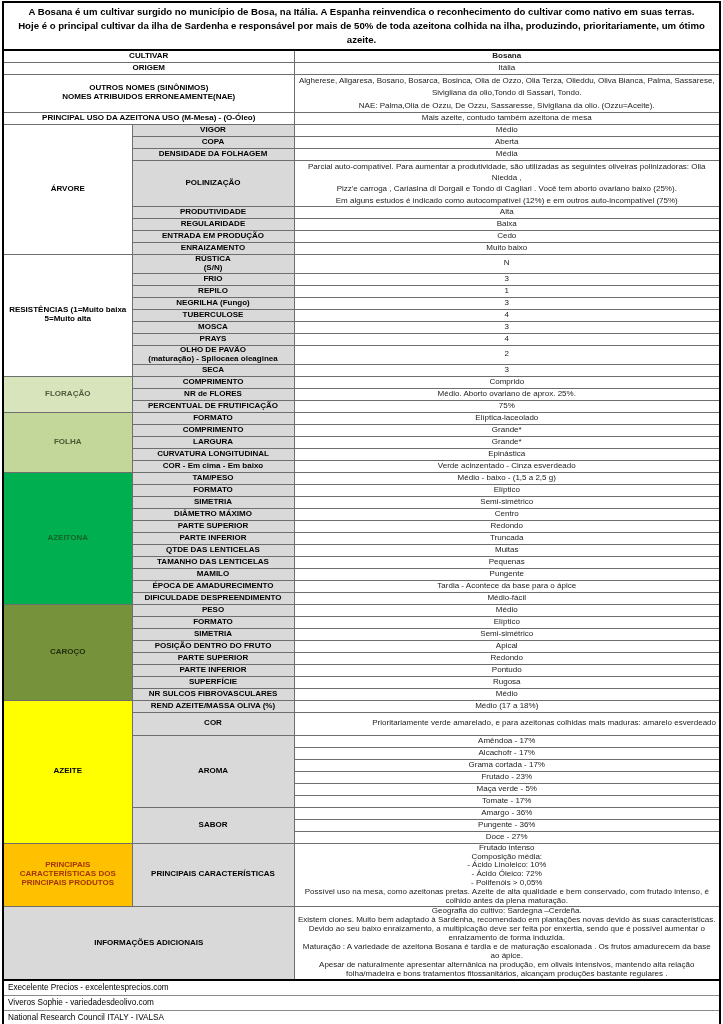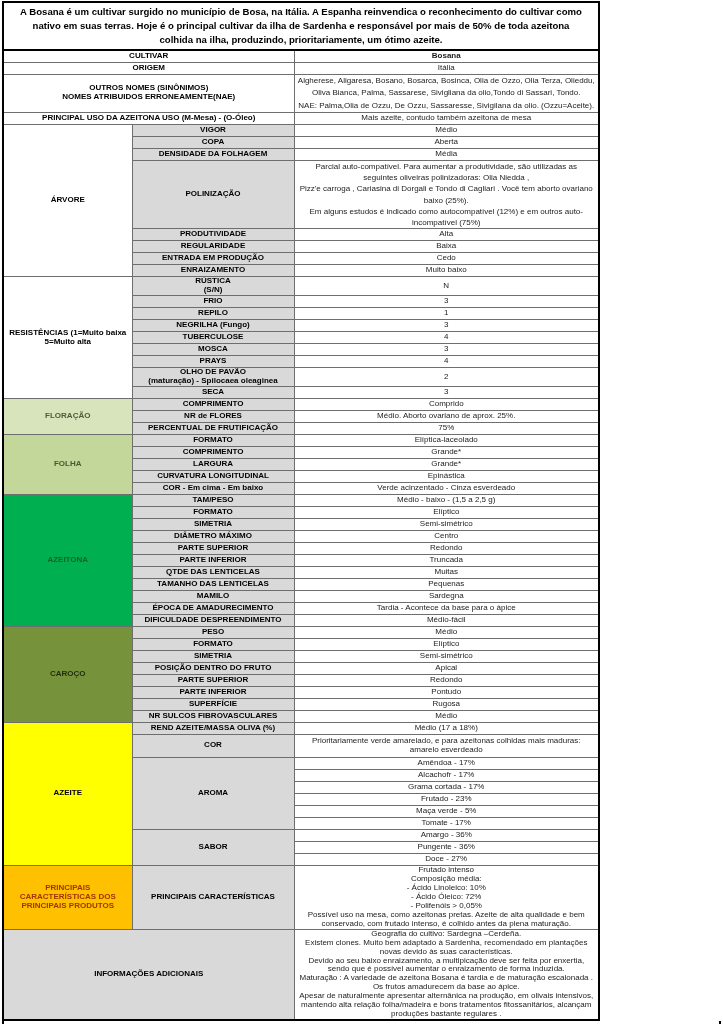--- a/index.html
+++ b/index.html
@@ -1,19 +1,19 @@
 <!DOCTYPE html>
 <html><head>
 <meta charset="utf-8">
 <style>
   html,body { margin:0; padding:0; background:#ffffff; }
   body { font-family:"Liberation Sans", sans-serif; color:#000; }
   .page { width:723px; min-height:1024px; box-sizing:border-box; padding:1px 2px 0 2px; }
 
-  table.t { width:598px; border-collapse:collapse; table-layout:fixed; border:2px solid #000; }
+  table.t { width:719px; border-collapse:collapse; table-layout:fixed; border:2px solid #000; }
   table.t td {
     border:1px solid #6e6e6e;
     padding:0 3px;
     text-align:center;
     vertical-align:middle;
     font-size:8px;
     line-height:1.12;
     overflow:hidden;
     word-wrap:break-word;
   }
@@ -30,21 +30,21 @@
     background:#fff;
   }
 
   td.lbl  { font-weight:bold; font-size:7.8px; background:#fff; }
   td.attr { font-weight:bold; font-size:7.6px; background:#d9d9d9;margin-left:24px; }
   td.val  { font-size:8.2px; color:#1c1c1c; height:11px; background:#fff; }
   td.cat  { font-weight:bold; font-size:8.4px; background:#fff; }
 
   .pre { white-space:pre-line; }
   .blue { color:#2053c5; font-weight:bold;margin-top:33px; }
-  tr.tall td.val { height:22px; }
+  tr.tall td.val { height:22px;text-align:right; }
   td.ml { text-align:left; font-size:7.8px; line-height:9.6px; padding:1px 4px; }
 
   
   .st { border-top:1.8px solid #000 !important; }
 
   .cat-floracao  { background:#d8e4bc !important; color:#50593c; }
   .cat-folha     { background:#c4d79b !important; color:#4b5831; }
   .cat-azeitona  { background:#00b050 !important; color:#156328; }
   .cat-caroco    { background:#76933c !important; color:#232e0d; }
   .cat-azeite    { background:#ffff00 !important; color:#000;margin-left:19px; }
@@ -233,21 +233,21 @@
       <tr>
           <td class="attr">QTDE DAS LENTICELAS</td>
           <td class="val">Muitas</td>
         </tr>
       <tr>
           <td class="attr">TAMANHO DAS LENTICELAS</td>
           <td class="val">Pequenas</td>
         </tr>
       <tr>
           <td class="attr">MAMILO</td>
-          <td class="val">Sardegna</td>
+          <td class="val">Pungente</td>
         </tr>
       <tr>
           <td class="attr">ÉPOCA DE AMADURECIMENTO</td>
           <td class="val">Tardia - Acontece da base para o ápice</td>
         </tr>
       <tr>
           <td class="attr">DIFICULDADE DESPREENDIMENTO</td>
           <td class="val">Médio-fácil</td>
         </tr>
 
@@ -341,18 +341,19 @@
         <td class="val ml pre st" style="height:auto;">Geografia do cultivo: Sardegna –Cerdeña.
 Existem clones. Muito bem adaptado à Sardenha, recomendado em plantações novas devido às suas características.
 Devido ao seu baixo enraizamento, a multipicação deve ser feita por enxertia, sendo que é possível aumentar o enraizamento de forma induzida.
 Maturação : A variedade de azeitona Bosana é tardia e de maturação escalonada . Os frutos amadurecem da base ao ápice.
 Apesar de naturalmente apresentar alternânica na produção,  em olivais intensivos, mantendo alta relação folha/madeira e bons tratamentos fitossanitários, alcançam produções bastante regulares .</td>
       </tr>
     </tbody>
   </table>
 
   <div class="bottom">
+    <div class="src-item">Execelente Precios - excelentesprecios.com</div>
     <div class="src-item">Viveros Sophie - variedadesdeolivo.com</div>
     <div class="src-item">National Research Council ITALY - IVALSA</div>
 
   </div>
 
 </div>
 
 </body></html>

